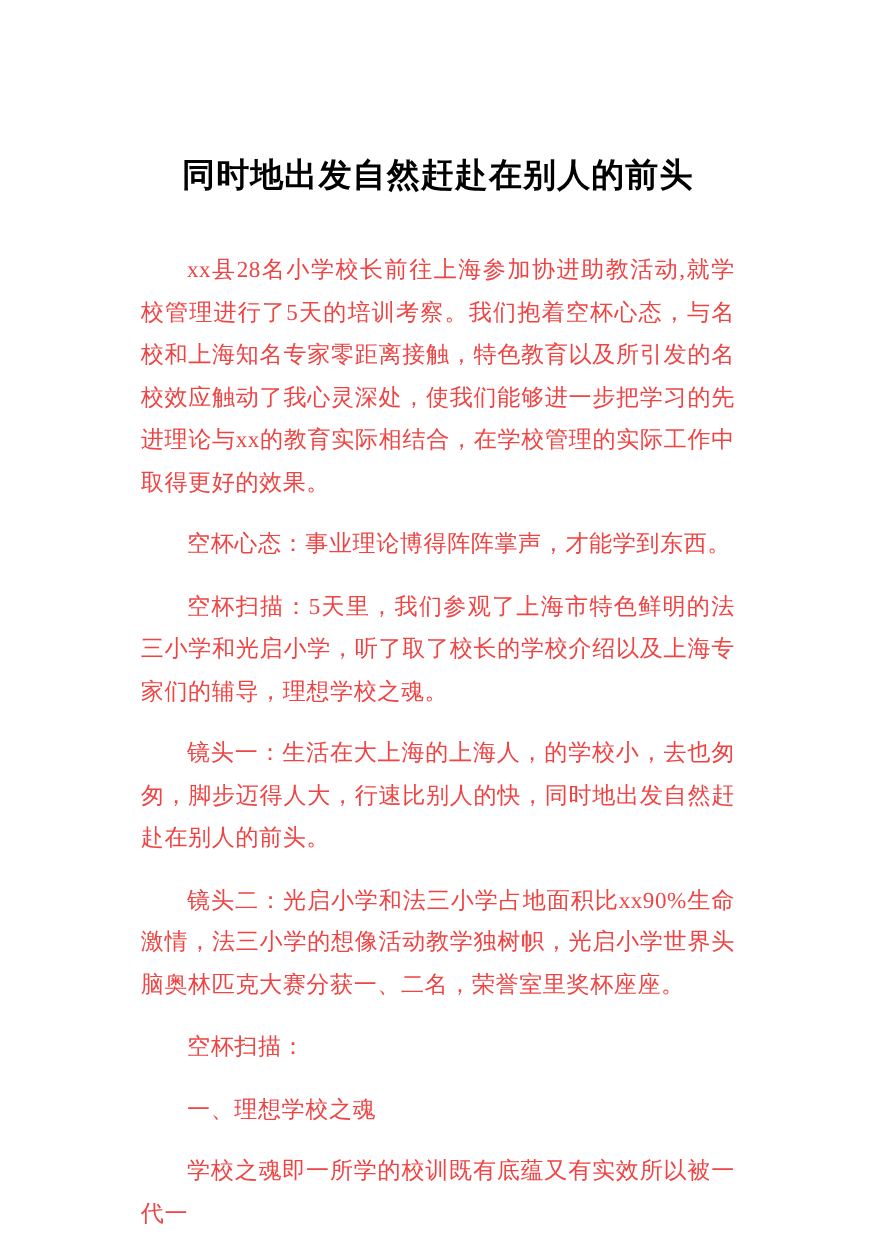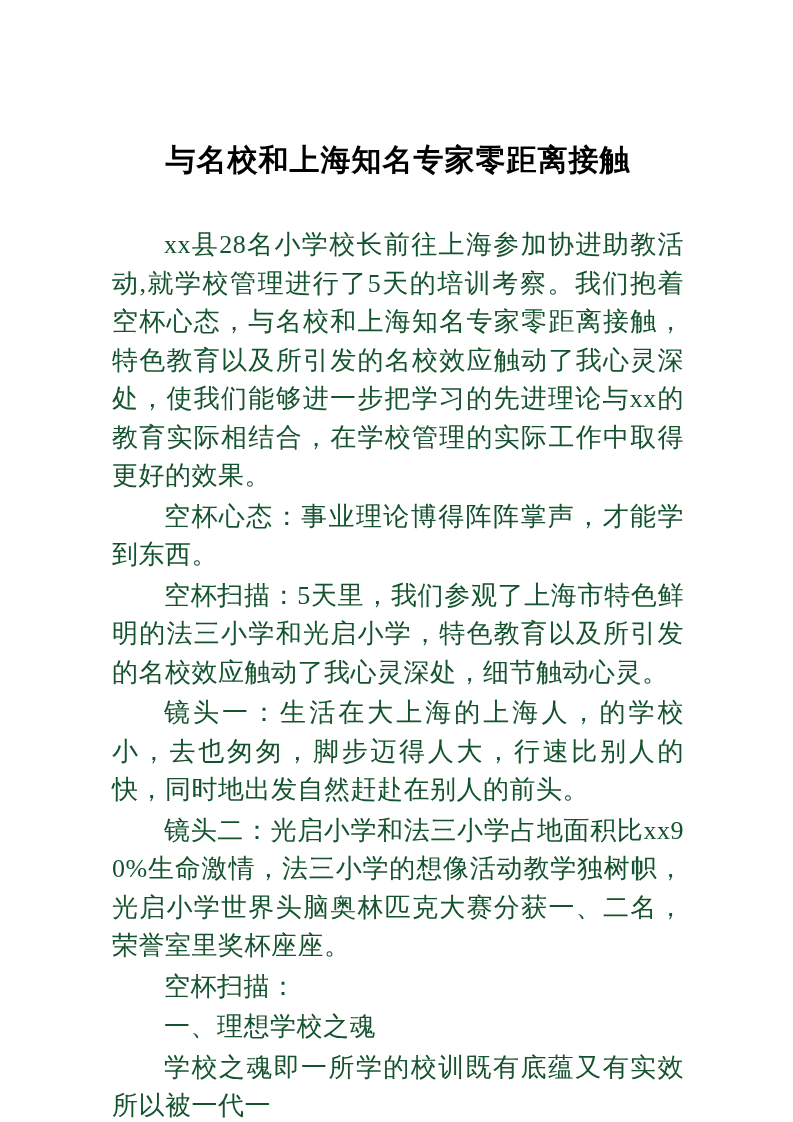--- a/index.html
+++ b/index.html
@@ -23,46 +23,46 @@
     margin: 0 0 44px 0;
     padding: 0;
     font-size: 30px;
     line-height: 44px;
     font-weight: bold;
     text-align: center;
     letter-spacing: 1px;
     color: #000000;
   }
   .para {
-    margin: 2px;
+    margin: 18px;
     padding: 0;
-    font-size: 26px;
+    font-size: 21px;
     line-height: 38.5px;
     text-align: justify;
     text-indent: 2em;
     letter-spacing: 0.5px;
     word-break: break-all;
-    color: #14532d;
+    color: #ef4444;
   }
   .para.bold-heading {
     font-weight: normal;
     text-align: left;
   }
 </style>
 </head>
 <body>
 
 <div class="page">
-  <h1 class="doc-title">与名校和上海知名专家零距离接触</h1>
+  <h1 class="doc-title">同时地出发自然赶赴在别人的前头</h1>
 
   <p class="para">xx县28名小学校长前往上海参加协进助教活动,就学校管理进行了5天的培训考察。我们抱着空杯心态，与名校和上海知名专家零距离接触，特色教育以及所引发的名校效应触动了我心灵深处，使我们能够进一步把学习的先进理论与xx的教育实际相结合，在学校管理的实际工作中取得更好的效果。</p>
 
   <p class="para">空杯心态：事业理论博得阵阵掌声，才能学到东西。</p>
 
-  <p class="para">空杯扫描：5天里，我们参观了上海市特色鲜明的法三小学和光启小学，特色教育以及所引发的名校效应触动了我心灵深处，细节触动心灵。</p>
+  <p class="para">空杯扫描：5天里，我们参观了上海市特色鲜明的法三小学和光启小学，听了取了校长的学校介绍以及上海专家们的辅导，理想学校之魂。</p>
 
   <p class="para">镜头一：生活在大上海的上海人，的学校小，去也匆匆，脚步迈得人大，行速比别人的快，同时地出发自然赶赴在别人的前头。</p>
 
   <p class="para">镜头二：光启小学和法三小学占地面积比xx90%生命激情，法三小学的想像活动教学独树帜，光启小学世界头脑奥林匹克大赛分获一、二名，荣誉室里奖杯座座。</p>
 
 
   <p class="para">空杯扫描：</p>
 
   <p class="para bold-heading">一、理想学校之魂</p>
 

